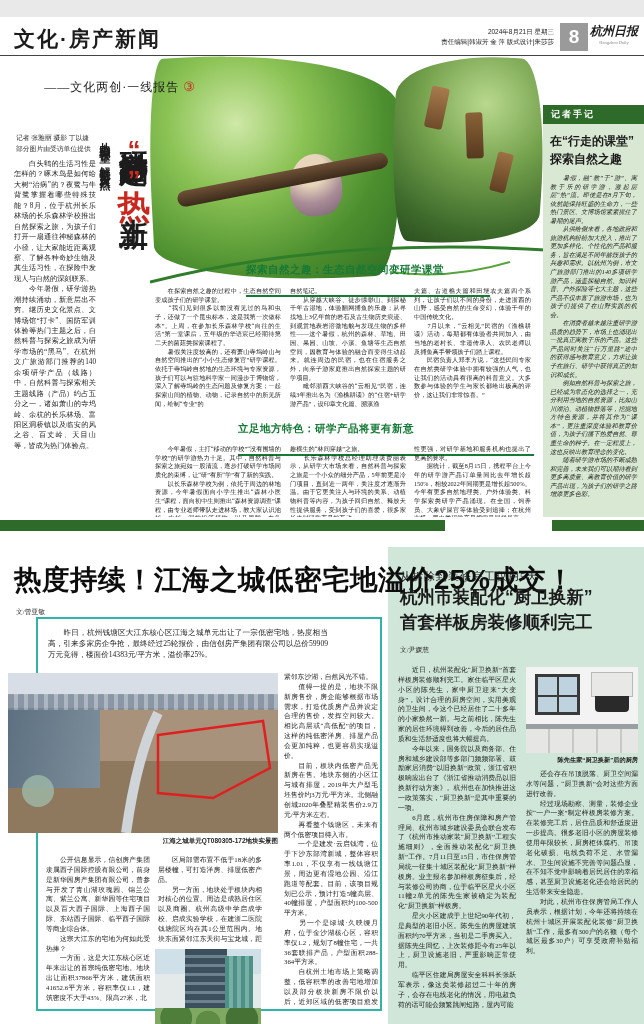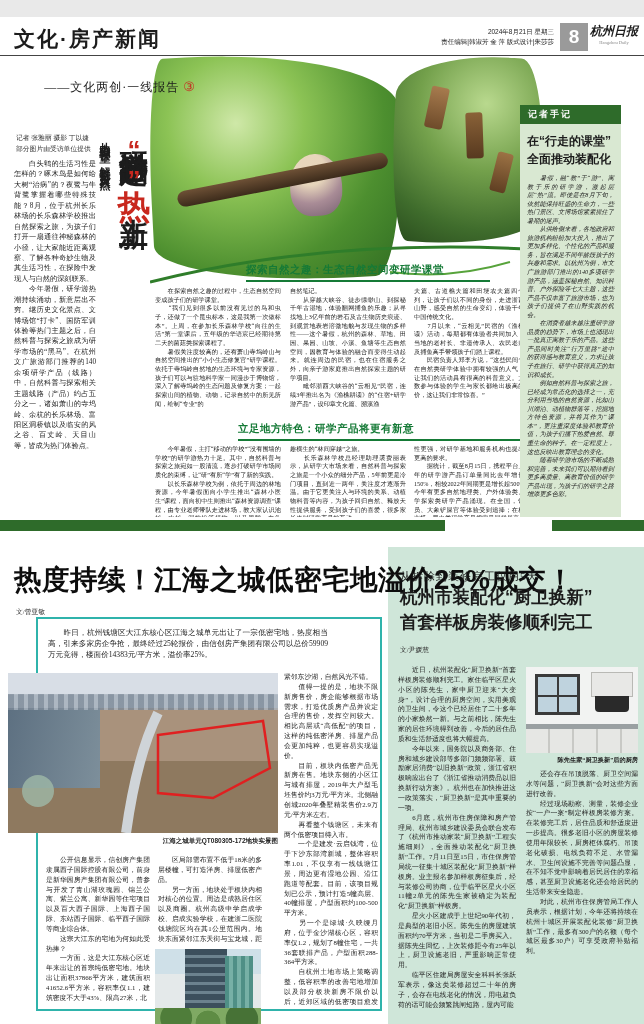--- a/index.html
+++ b/index.html
@@ -1,21 +1,21 @@
 <!DOCTYPE html>
 <html><head>
 <meta charset="utf-8">
 <style>
   html,body{margin:0;padding:0;background:#e9e9e9;}
   #page{position:relative;width:644px;height:1024px;background:#fff;margin:17px auto;overflow:hidden;
         font-family:"Liberation Serif","DejaVu Serif",serif;color:#1c1c1c;}
   .abs{position:absolute;}
   .col{position:absolute;font-size:6.8px;line-height:1.45;text-align:justify;white-space:pre-line;overflow:hidden;color:#222;}
   .caption{position:absolute;font-weight:bold;font-size:6.5px;color:#222;font-family:"Liberation Sans","DejaVu Sans",sans-serif;}
-  .green-head{position:absolute;font-family:"Liberation Sans","DejaVu Sans",sans-serif;font-weight:bold;color:#157a36;font-size:10.5px;border-bottom:2px solid #157a36;padding-bottom:3px;letter-spacing:.5px;white-space:nowrap;}
+  .green-head{position:absolute;font-family:"Liberation Sans","DejaVu Sans",sans-serif;font-weight:bold;color:#157a36;font-size:10.5px;border-bottom:2px solid #157a36;padding-bottom:18px;letter-spacing:.5px;white-space:nowrap;}
   .vtext{writing-mode:vertical-rl;text-orientation:upright;}
   .darkband{position:absolute;height:11px;background:#2e6b2a;}
   .photo{position:absolute;overflow:hidden;}
 </style>
 </head>
 <body>
 
 <div id="page">
 
   <div class="abs" style="left:14px;top:8px;font-size:21px;font-weight:bold;letter-spacing:2px;font-family:'Liberation Sans',sans-serif;">文化·房产新闻</div>
@@ -75,25 +75,25 @@
 　　民宿负责人郑李方说，“这些民间专家在自然类研学体验中拥有较强的人气，也让我们的活动具有很高的科普意义。大多数参与体验的学生与家长都给出极高的评价，这让我们非常惊喜。”</div>
 
   <div class="green-head" style="left:238px;top:405px;width:296px;">立足地方特色：研学产品将更有新意</div>
   <div class="col" style="left:155px;top:428px;width:126px;height:72px;font-size:6.2px;line-height:1.4;">　　今年暑假，主打“移动的学校”“没有围墙的学校”的研学游热力十足。其中，自然科普与探索之旅宛如一股清流，逐步打破研学市场同质化的束缚，让“研”有所“学”有了新的实践。
 　　以长乐森林学校为例，依托于周边的林地资源，今年暑假面向小学生推出“森林小医生”课程，面向初中生则推出“森林资源调查”课程，由专业老师带队走进林场，教大家认识池杉、水杉、湿地松等植物，以及黑鹎、白头鹎、丝光椋鸟等动物，开启妙</div>
   <div class="col" style="left:290px;top:428px;width:116px;height:72px;font-size:6.2px;line-height:1.4;">趣横生的“林间穿越”之旅。
 　　长乐森林学校总经理助理裘费丽表示，从研学大市场来看，自然科普与探索之旅是一个小众的细分产品，5年前更是冷门项目，直到近一两年，关注度才逐渐升温。由于它更关注人与环境的关系、动植物科普等内容，为孩子回归自然、释放天性提供服务，受到孩子们的喜爱，很多家长也对研学产品的互动</div>
   <div class="col" style="left:414px;top:428px;width:117px;height:72px;font-size:6.2px;line-height:1.4;">性更强，对研学基地和服务机构也提出了更高的要求。
 　　据统计，截至8月15日，携程平台上今年的研学游产品订单量同比去年增长超150%，相较2022年同期更是增长超500%。今年有更多自然地理类、户外体验类、科学探索类研学产品涌现。在全国，饲养员、大象铲屎官等体验受到追捧；在杭州市场，昆虫类研学产品搜索量同样居高。</div>
 
-  <div class="abs" style="left:520px;top:88px;width:101px;height:412px;background:#d9e8d2;">
+  <div class="abs" style="left:543px;top:88px;width:101px;height:412px;background:#d9e8d2;">
     <div style="background:#2e6b2a;color:#fff;font-weight:bold;font-size:9px;padding:3px 8px;font-family:'Liberation Sans',sans-serif;letter-spacing:2px;">记者手记</div>
     <div style="padding:8px 7px 0 7px;font-weight:bold;font-size:12px;line-height:1.5;font-family:'Liberation Sans',sans-serif;">
       <div>在“行走的课堂”</div>
-      <div>全面推动装配化</div>
+      <div>探索自然之趣</div>
     </div>
     <div style="padding:6px 7px;font-size:6.2px;line-height:1.38;text-align:justify;white-space:pre-line;height:330px;overflow:hidden;font-style:italic;">　　暑假，融“教”于“游”、寓教于乐的研学游，激起层层“热”流。即使是在8月下旬，依然能保持旺盛的生命力，一些热门景区、文博场馆紧紧抓住了暑期的尾声。
 　　从供给侧来看，各地政府和旅游机构纷纷加大投入，推出了更加多样化、个性化的产品和服务，旨在满足不同年龄段孩子的兴趣和需求。以杭州为例，市文广旅游部门推出的140多项研学游产品，涵盖探秘自然、知识科普、户外探险等七大主题，这些产品不仅丰富了旅游市场，也为孩子们提供了在山野实践的机会。
 　　在消费者越来越注重研学游品质的趋势下，市场上也涌现出一批真正寓教于乐的产品。这些产品同时关注“行万里路”途中的获得感与教育意义，力求让孩子在旅行、研学中获得真正的知识和成长。
 　　例如自然科普与探索之旅，已经成为常态化的选择之一，充分利用当地的自然资源，比如山川湖泊、动植物群落等，挖掘地方特色资源，并将其作为“课本”，更注重深度体验和教育价值，为孩子们播下热爱自然、尊重生命的种子。在一定程度上，这也反映出教育理念的变化。
 　　随着研学游市场的不断成熟和完善，未来我们可以期待看到更多高质量、高教育价值的研学产品出现，为孩子们的研学之路增添更多色彩。</div>
   </div>
 
   <div class="darkband" style="left:0;top:503px;width:445px;"></div>
   <div class="darkband" style="left:552px;top:503px;width:92px;"></div>

